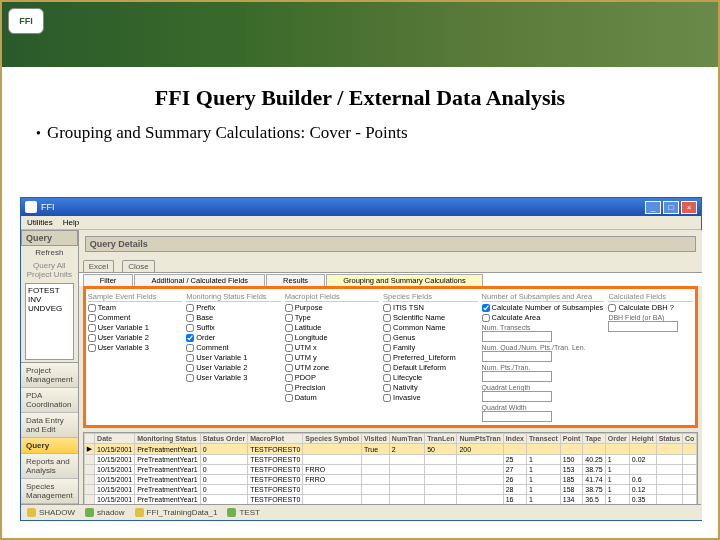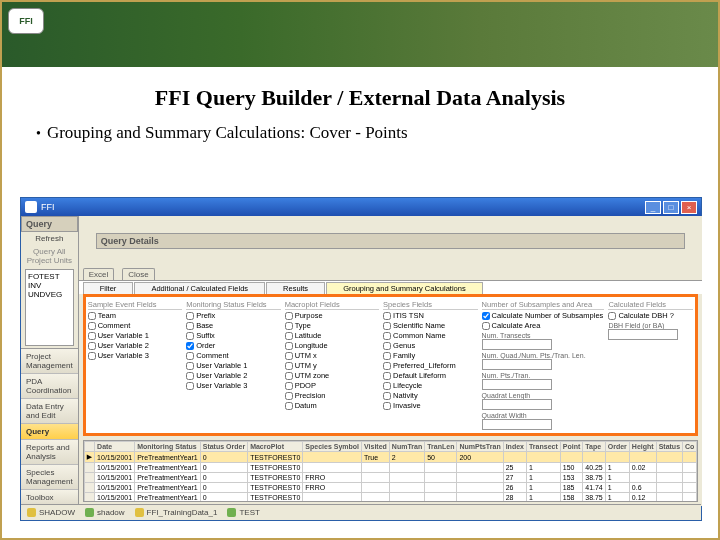--- a/index.html
+++ b/index.html
@@ -62,20 +62,24 @@
   <div class="app-window">
     <div class="titlebar">
       <div class="icon"></div>
       <span>FFI</span>
       <div class="btns">
         <div class="btn">_</div>
         <div class="btn">□</div>
         <div class="btn close">×</div>
       </div>
     </div>
+    <div class="menubar">
+      <span>Utilities</span>
+      <span>Help</span>
+    </div>
     <div class="app-body">
       <div class="leftcol">
         <div class="panel-hdr">Query</div>
         <div class="panel-sub">Refresh</div>
         <div class="panel-sub" style="color:#888">Query All Project Units</div>
         <div class="panel-box pane-list">
           <div>FOTEST</div>
           <div>INV</div>
           <div>UNDVEG</div>
         </div>
@@ -83,21 +87,21 @@
             <div>Project Management</div>
             <div>PDA Coordination</div>
             <div>Data Entry and Edit</div>
             <div class="active">Query</div>
             <div>Reports and Analysis</div>
             <div>Species Management</div>
             <div>Toolbox</div>
           </div>
       </div>
       <div class="main">
-        <div class="panel-hdr" style="margin:17px">Query Details</div>
+        <div class="panel-hdr" style="margin:6px">Query Details</div>
         <div class="tabs">
           <span class="tab">Excel</span>
           <span class="tab">Close</span>
         </div>
         <div class="subtabs" id="subtabs">
             <div class="subtab">Filter</div>
             <div class="subtab">Additional / Calculated Fields</div>
             <div class="subtab">Results</div>
             <div class="subtab active">Grouping and Summary Calculations</div>
           </div>

